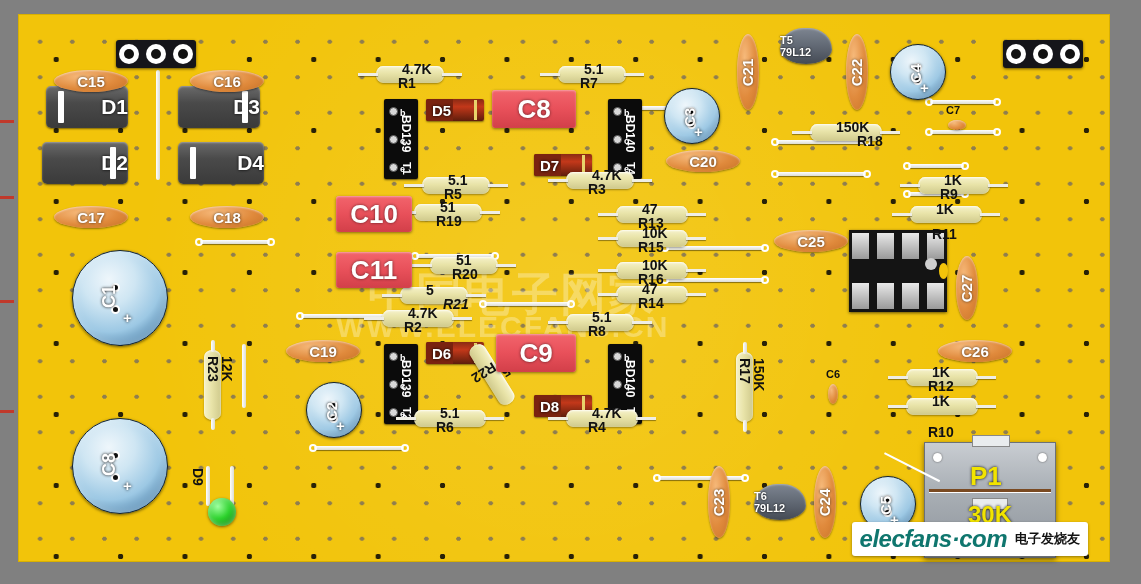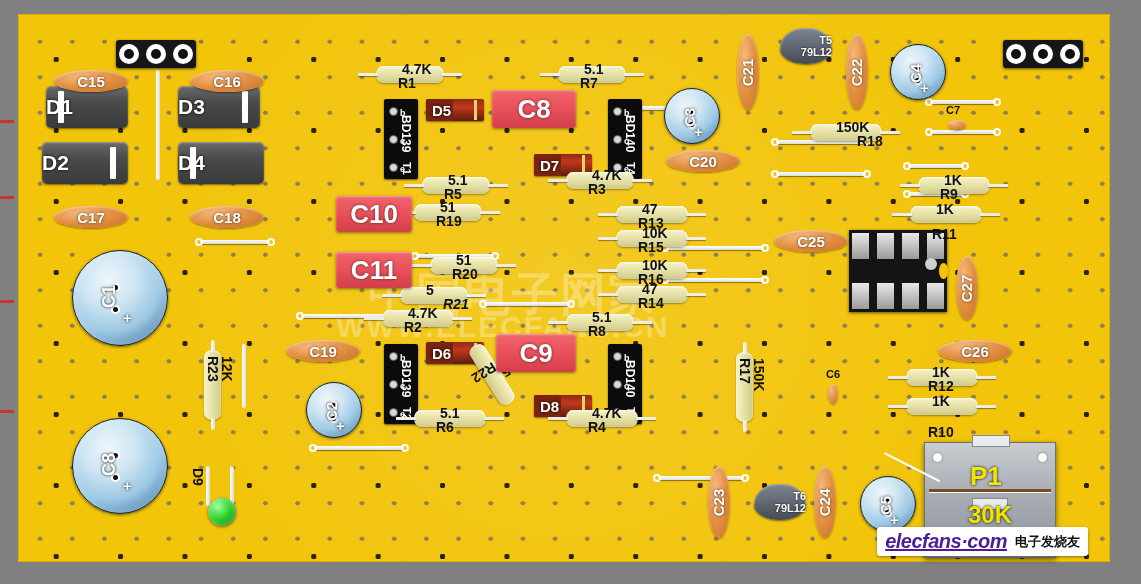--- a/index.html
+++ b/index.html
@@ -17,21 +17,21 @@
   #padsdark{position:absolute;inset:0;
         background-image:radial-gradient(circle, #120f06 0 2.6px, rgba(0,0,0,0) 3px);
         background-size:64.4px 71px;background-position:6px 10px;opacity:.9;}
   .cmp{position:absolute;box-sizing:border-box;}
 
   
   .diode-blk{background:linear-gradient(180deg,#6a6a6a,#4a4a4a 40%,#3a3a3a);border-radius:5px;
              box-shadow:inset 0 1px 2px rgba(255,255,255,.35), 0 1px 2px rgba(0,0,0,.5);
              display:flex;align-items:center;}
   .dband{position:absolute;width:6px;top:5px;bottom:5px;background:#fff;border-radius:1px;}
-  .dtext{width:100%;text-align:left;color:#fff;font-size:21px;font-weight:bold;text-shadow:0 0 3px #000;}
+  .dtext{width:100%;text-align:right;color:#fff;font-size:21px;font-weight:bold;text-shadow:0 0 3px #000;}
 
   
   .diode-red{background:linear-gradient(180deg,#8a2b14,#c3381a 35%,#5e1d0c);border-radius:2px;
              display:flex;align-items:center;box-shadow:0 1px 2px rgba(0,0,0,.5);}
   .diode-red .cap{position:absolute;left:0;top:0;bottom:0;width:46%;background:#7a2310;border-radius:2px 0 0 2px;}
   .diode-red .band{position:absolute;right:7px;top:1px;bottom:1px;width:3px;background:#e8d36a;}
   .diode-red .txt{position:relative;z-index:2;color:#fff;font-size:15px;font-weight:bold;padding-left:6px;text-shadow:0 0 3px #000;}
 
   
   .res{display:flex;align-items:center;}
@@ -63,21 +63,21 @@
         background:radial-gradient(circle at 45% 40%, #b6b0a4, #8d8madd 40%, #7b766a 75%, #5d584e 100%);
         left:22%;top:18%;width:56%;height:60%;filter:saturate(.6);}
   .elec .pin{position:absolute;width:9px;height:9px;border-radius:50%;background:#111;border:2px solid #fff;box-sizing:border-box;}
   .elec .nm{position:absolute;color:#fff;font-weight:bold;text-shadow:0 0 3px #000;}
   .elec .plus{position:absolute;color:#fff;font-weight:bold;font-size:15px;text-shadow:0 0 3px #000;}
 
   
   .to92{background:linear-gradient(180deg,#7d8591,#5c636e 60%,#444a54);
         border-radius:44% 44% 50% 50%/60% 60% 40% 40%;
         box-shadow:inset 0 1px 2px rgba(255,255,255,.35),0 1px 2px rgba(0,0,0,.5);
-        display:flex;flex-direction:column;align-items:flex-end;justify-content:center;}
+        display:flex;flex-direction:column;align-items:flex-start;justify-content:center;}
   .to92 .t{color:#fff;font-size:11px;font-weight:bold;text-shadow:0 0 2px #000;}
   .to92 .v{color:#fff;font-size:11px;font-weight:bold;text-shadow:0 0 2px #000;}
 
   
   .trans{background:#0b0b0b;border-radius:2px;box-shadow:0 1px 2px rgba(0,0,0,.6);}
   .trans .pp{position:absolute;left:5px;width:9px;height:9px;border-radius:50%;background:#d8d8d8;border:1px solid #555;box-sizing:border-box;}
   .trans .pl{position:absolute;left:16px;color:#fff;font-size:9px;font-weight:bold;}
   .trans .pn{position:absolute;right:5px;color:#fff;font-size:12px;font-weight:bold;
              writing-mode:vertical-rl;text-orientation:mixed;}
   .trans .tn{position:absolute;right:5px;bottom:4px;color:#fff;font-size:11px;font-weight:bold;
@@ -118,21 +118,21 @@
 
   
   .resv .body{background:linear-gradient(90deg,#f6f2c9,#e8e3a8 45%,#cfc98c);border-radius:50%/7px;}
   .vlabel{position:absolute;color:#111;font-size:14px;font-weight:bold;
           writing-mode:vertical-rl;text-orientation:mixed;white-space:nowrap;}
 
   
   .wm{position:absolute;color:rgba(255,255,255,.30);font-weight:bold;pointer-events:none;letter-spacing:2px;}
   #brand{position:absolute;right:22px;bottom:6px;background:#fff;border-radius:3px;padding:3px 8px;
          display:flex;align-items:center;gap:8px;box-shadow:0 1px 3px rgba(0,0,0,.4);}
-  #brand .ef{color:#4c1d95;font-size:20px;font-weight:bold;font-style:italic;letter-spacing:-.5px;text-decoration:underline;}
+  #brand .ef{color:#0f766e;font-size:24px;font-weight:bold;font-style:italic;letter-spacing:-.5px;}
   #brand .cn{color:#111;font-size:13px;font-weight:bold;}
   .edgemark{position:absolute;left:0;width:14px;height:3px;background:#c0392b;}
 </style>
 </head>
 <body>
 
 <div id="root">
   <div id="board">
     <div id="pads"></div>
     <div id="padsdark"></div>

